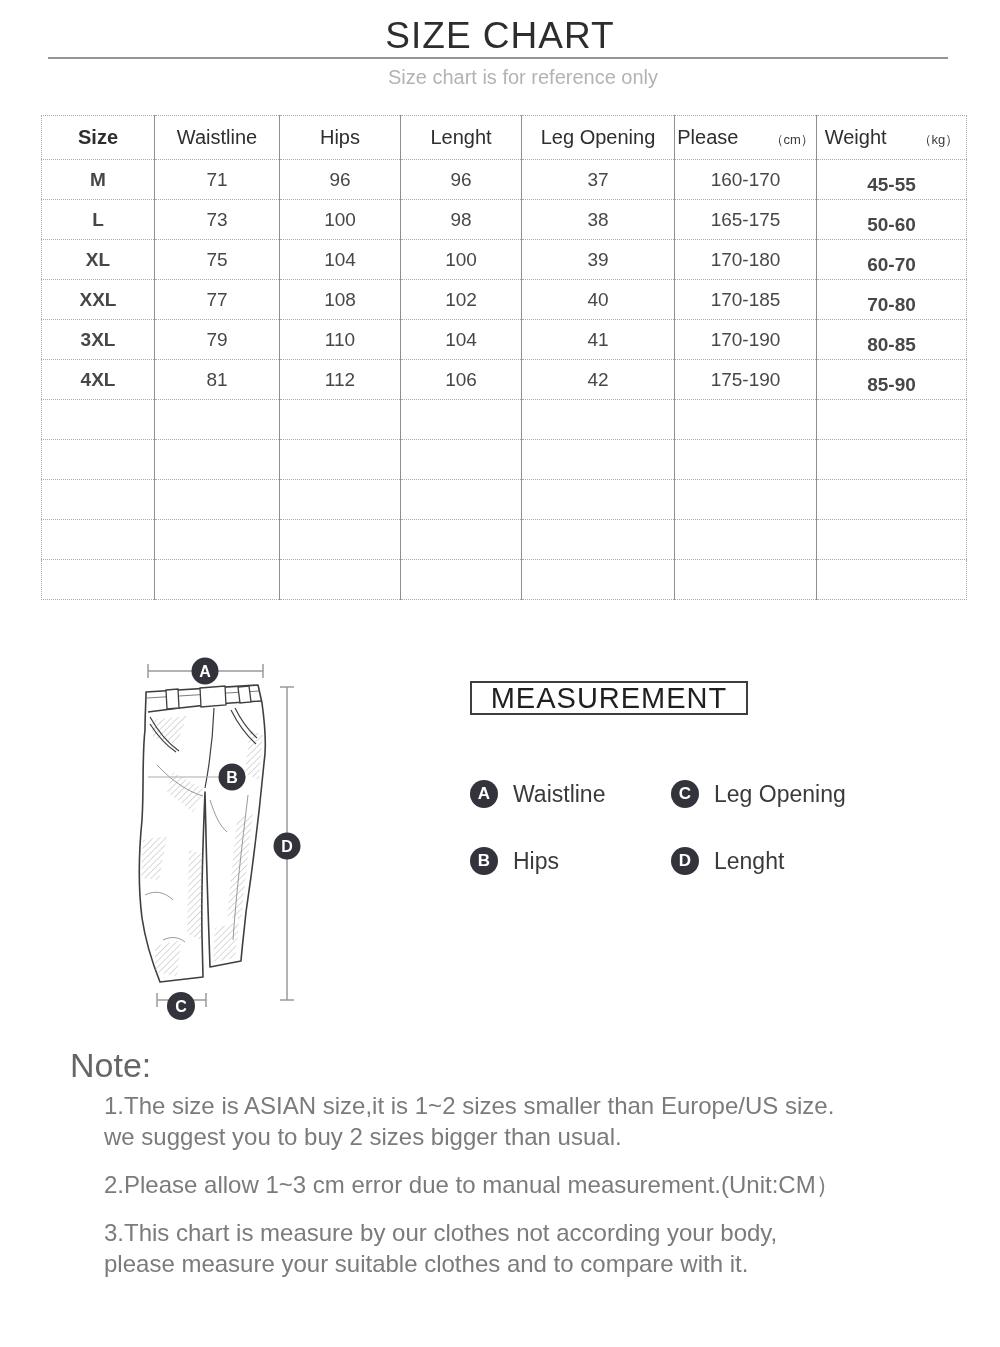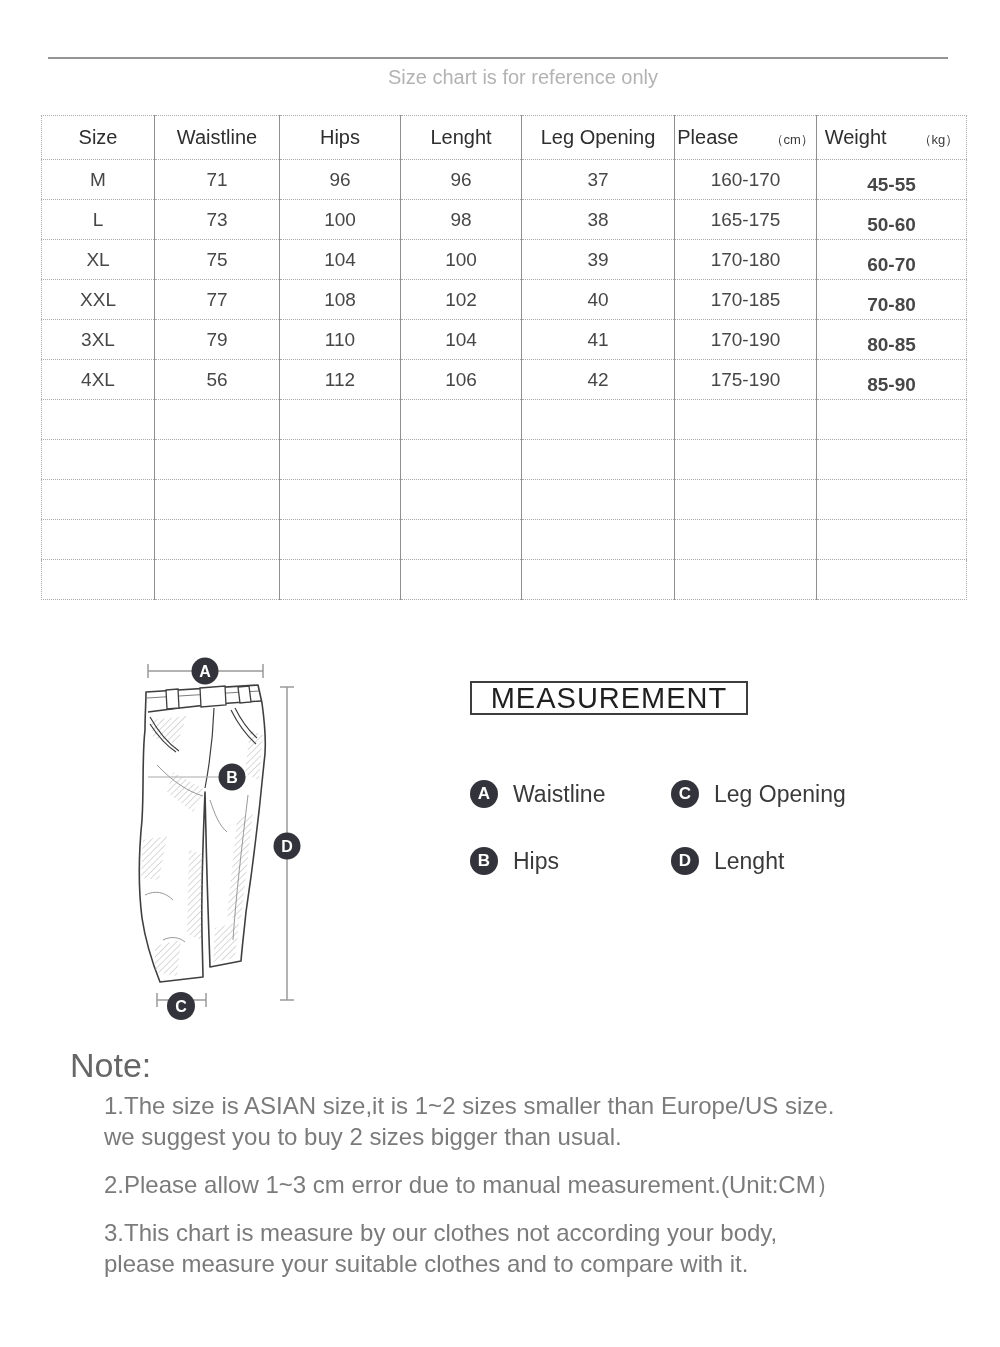--- a/index.html
+++ b/index.html
@@ -36,21 +36,21 @@
   .size-table col:nth-child(4){ width:121px; }
   .size-table col:nth-child(5){ width:153px; }
   .size-table col:nth-child(6){ width:142px; }
   .size-table col:nth-child(7){ width:150px; }
   .size-table th, .size-table td {
     border-left:1px solid #8f8f8f;
     border-top:1px dotted #a9a9a9;
     text-align:center; vertical-align:middle;
     height:40px; overflow:hidden; white-space:nowrap;
   }
-  .size-table th:first-child, .size-table td:first-child { border-left:none; }
+  .size-table th:first-child, .size-table td:first-child { border-left:none;font-weight:bold; }
   .size-table thead th { border-top:none; height:44px; font-size:20px; font-weight:400; color:#2e2e2e; }
   .size-table thead .unit { font-size:13px; color:#3a3a3a;margin-left:32px; }
   .size-table td { font-size:19px; color:#474747; }
   .size-table td.weight-cell { padding-top:11px;font-weight:bold; }
   .size-table tr.empty-row td { height:40px; }
 
   
   .pants-svg { position:absolute; left:115px; top:640px; }
   .measure-box {
     position:absolute; left:470px; top:681px; width:278px; height:34px;
@@ -76,20 +76,21 @@
     font-size:34px; font-weight:400; color:#666666;
   }
   .note-list { position:absolute; left:104px; top:1090px; width:870px; }
   .note-item { font-size:24px; color:#7b7b7b; line-height:31px; margin-bottom:17px; }
 </style>
 </head>
 <body>
 
 <div class="page">
 
+  <h1 class="page-title">SIZE CHART</h1>
   <div class="title-rule"></div>
   <p class="page-subtitle">Size chart is for reference only</p>
 
   <table class="size-table">
     <colgroup>
         <col>
         <col>
         <col>
         <col>
         <col>
@@ -148,21 +149,21 @@
           <td>3XL</td>
           <td>79</td>
           <td>110</td>
           <td>104</td>
           <td>41</td>
           <td>170-190</td>
           <td class="weight-cell">80-85</td>
         </tr>
         <tr>
           <td>4XL</td>
-          <td>56</td>
+          <td>81</td>
           <td>112</td>
           <td>106</td>
           <td>42</td>
           <td>175-190</td>
           <td class="weight-cell">85-90</td>
         </tr>
         <tr class="empty-row">
           <td></td>
           <td></td>
           <td></td>

